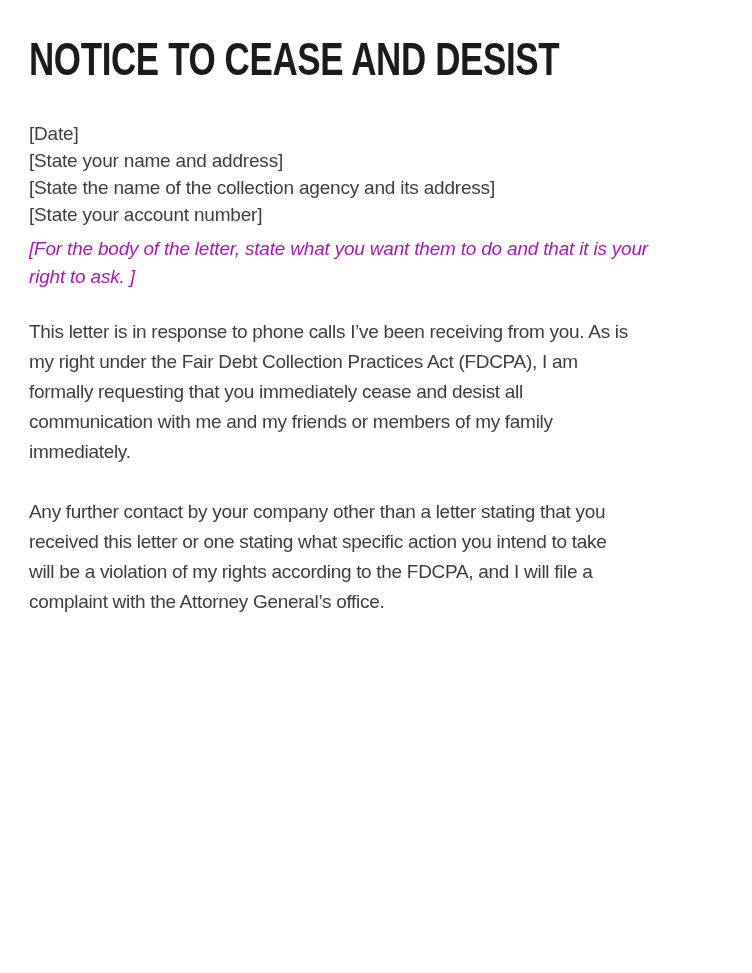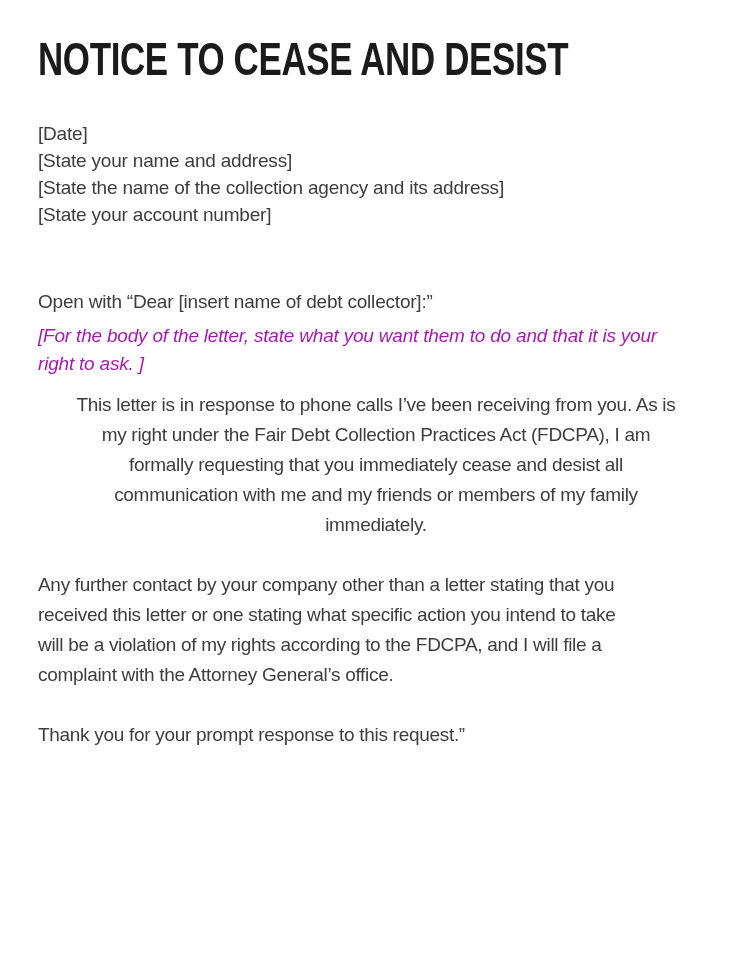--- a/index.html
+++ b/index.html
@@ -6,21 +6,21 @@
     margin: 0;
     padding: 0;
     background: #ffffff;
   }
   .page {
     position: relative;
     width: 752px;
     height: 973px;
     background: #ffffff;
     box-sizing: border-box;
-    padding: 36px 38px 0 38px;
+    padding: 36px 38px 0 29px;
     overflow: hidden;
     font-family: "Liberation Sans", sans-serif;
   }
   .title {
     margin: 0;
     font-size: 46px;
     line-height: 46px;
     font-weight: 700;
     color: #1b1b1b;
     letter-spacing: -0.5px;
@@ -54,48 +54,45 @@
   }
   .para {
     margin-top: 30px;
     font-size: 19px;
     line-height: 30px;
     color: #3d3d3d;
     letter-spacing: -0.3px;
     white-space: pre-line;
   }
   .para.first {
-    margin-top: 12px;
-    text-align: center;
+    margin-top: 26px;
   }
 </style>
 </head>
 <body>
 
 <div class="page">
 
   <h1 class="title">NOTICE TO CEASE AND DESIST</h1>
 
   <div class="header-lines">[Date]
 [State your name and address]
 [State the name of the collection agency and its address]
 [State your account number]</div>
 
-  <div class="salutation">Open with “Dear [insert name of debt collector]:”</div>
 
   <div class="instruction">[For the body of the letter, state what you want them to do and that it is your
 right to ask. ]</div>
 
   <div class="para first">This letter is in response to phone calls I’ve been receiving from you. As is
 my right under the Fair Debt Collection Practices Act (FDCPA), I am
 formally requesting that you immediately cease and desist all
 communication with me and my friends or members of my family
 immediately.</div>
 
   <div class="para">Any further contact by your company other than a letter stating that you
 received this letter or one stating what specific action you intend to take
 will be a violation of my rights according to the FDCPA, and I will file a
 complaint with the Attorney General’s office.</div>
 
-  <div class="para">Thank you for your prompt response to this request.”</div>
 
 
 </div>
 
 </body></html>

